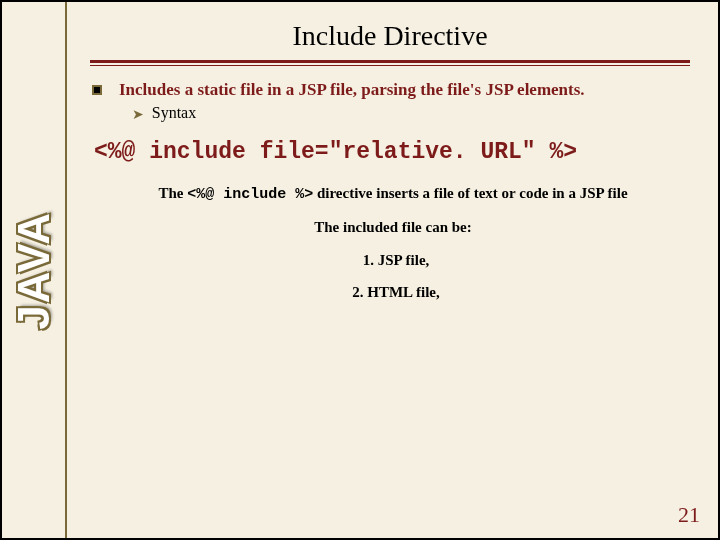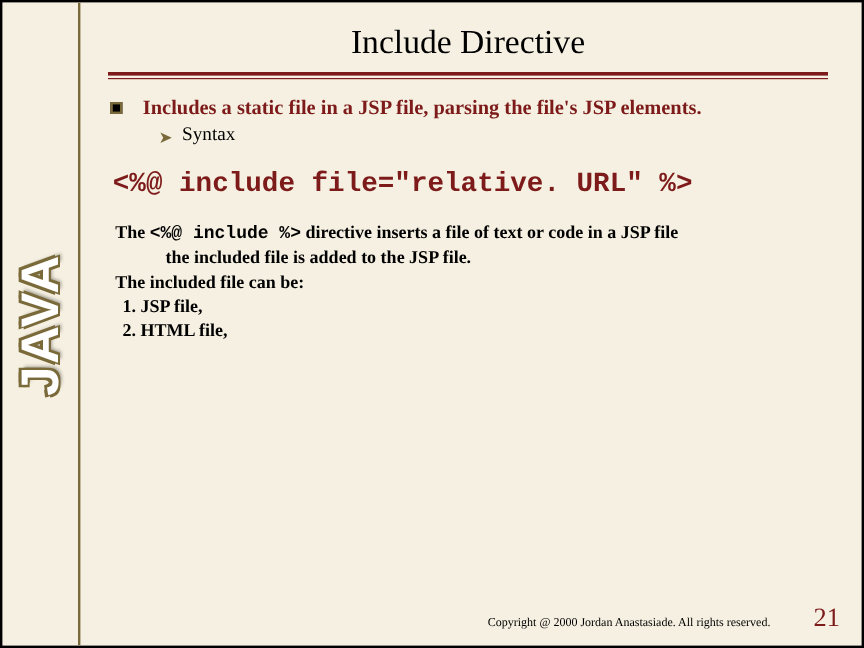--- a/index.html
+++ b/index.html
@@ -99,21 +99,21 @@
     font-weight: bold;
     margin: 16px 0 18px 4px;
     white-space: nowrap;
   }
   .body-text {
     margin-left: 6px;
     font-size: 15px;
     color: #000;
     line-height: 1.35;
   }
-  .body-text p { margin: 0; }
+  .body-text p { margin: 12px; text-align: center; }
   .body-text .indent { padding-left: 42px; }
   .mono { font-family: "Courier New", monospace; font-weight: bold; }
   .bold { font-weight: bold; }
   .ol-item { padding-left: 6px; }
 
   .footer {
     position: absolute;
     bottom: 10px;
     left: 70px;
     right: 18px;
@@ -151,23 +151,21 @@
     <span class="arrow">➤</span>
     <span>Syntax</span>
   </div>
 
   <div class="code-line">&lt;%@ include file="relative. URL" %&gt;</div>
 
   <div class="body-text">
     <p>
       <span class="bold">The </span><span class="mono">&lt;%@ include %&gt;</span><span class="bold"> directive inserts a file of text or code in a JSP file</span>
     </p>
-    <p class="indent bold">the included file is added to the JSP file.</p>
     <p class="bold">The included file can be:</p>
     <p class="ol-item bold">1.    JSP file,</p>
     <p class="ol-item bold">2.    HTML file,</p>
   </div>
 </div>
 
 <div class="footer">
-  <span>Copyright @ 2000 Jordan Anastasiade. All rights reserved.</span>
   <span class="page-num">21</span>
 </div>
 
 </body></html>

